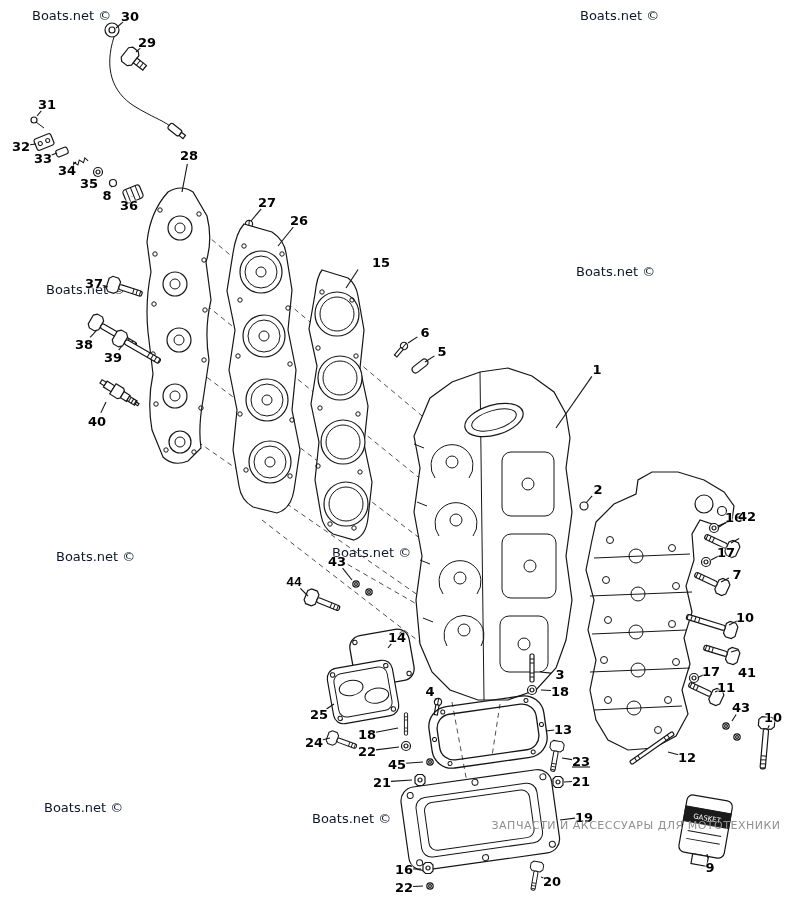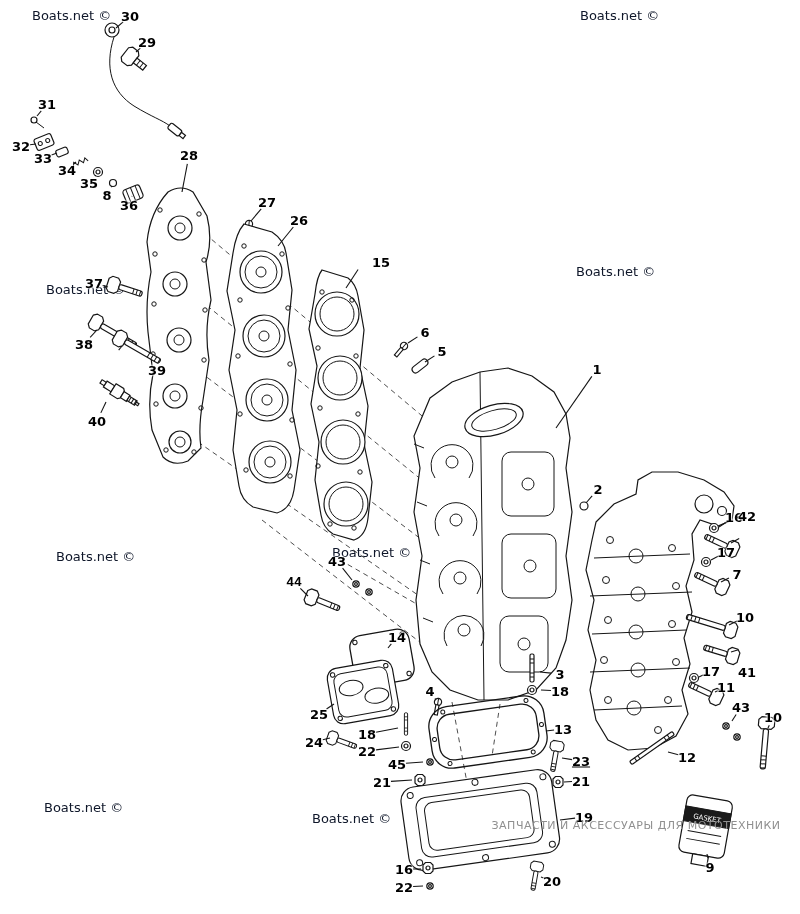--- a/index.html
+++ b/index.html
@@ -408,21 +408,21 @@
       <span class="callout" style="left: 67px; top: 170px;">34</span>
       <span class="callout" style="left: 89px; top: 183px;">35</span>
       <span class="callout" style="left: 107px; top: 195px;">8</span>
       <span class="callout" style="left: 129px; top: 205px;">36</span>
       <span class="callout" style="left: 189px; top: 155px;">28</span>
       <span class="callout" style="left: 267px; top: 202px;">27</span>
       <span class="callout" style="left: 299px; top: 220px;">26</span>
       <span class="callout" style="left: 381px; top: 262px;">15</span>
       <span class="callout" style="left: 94px; top: 283px;">37</span>
       <span class="callout" style="left: 84px; top: 344px;">38</span>
-      <span class="callout" style="left: 113px; top: 370px; margin-left: 44px;">39</span>
+      <span class="callout" style="left: 113px; top: 357px;">39</span>
       <span class="callout" style="left: 97px; top: 421px;">40</span>
       <span class="callout" style="left: 425px; top: 332px;">6</span>
       <span class="callout" style="left: 442px; top: 351px;">5</span>
       <span class="callout" style="left: 597px; top: 369px;">1</span>
       <span class="callout" style="left: 598px; top: 489px;">2</span>
       <span class="callout" style="left: 734px; top: 517px;">16</span>
       <span class="callout" style="left: 747px; top: 516px; text-align: right;">42</span>
       <span class="callout" style="left: 726px; top: 552px;">17</span>
       <span class="callout" style="left: 737px; top: 574px;">7</span>
       <span class="callout" style="left: 745px; top: 617px;">10</span>

